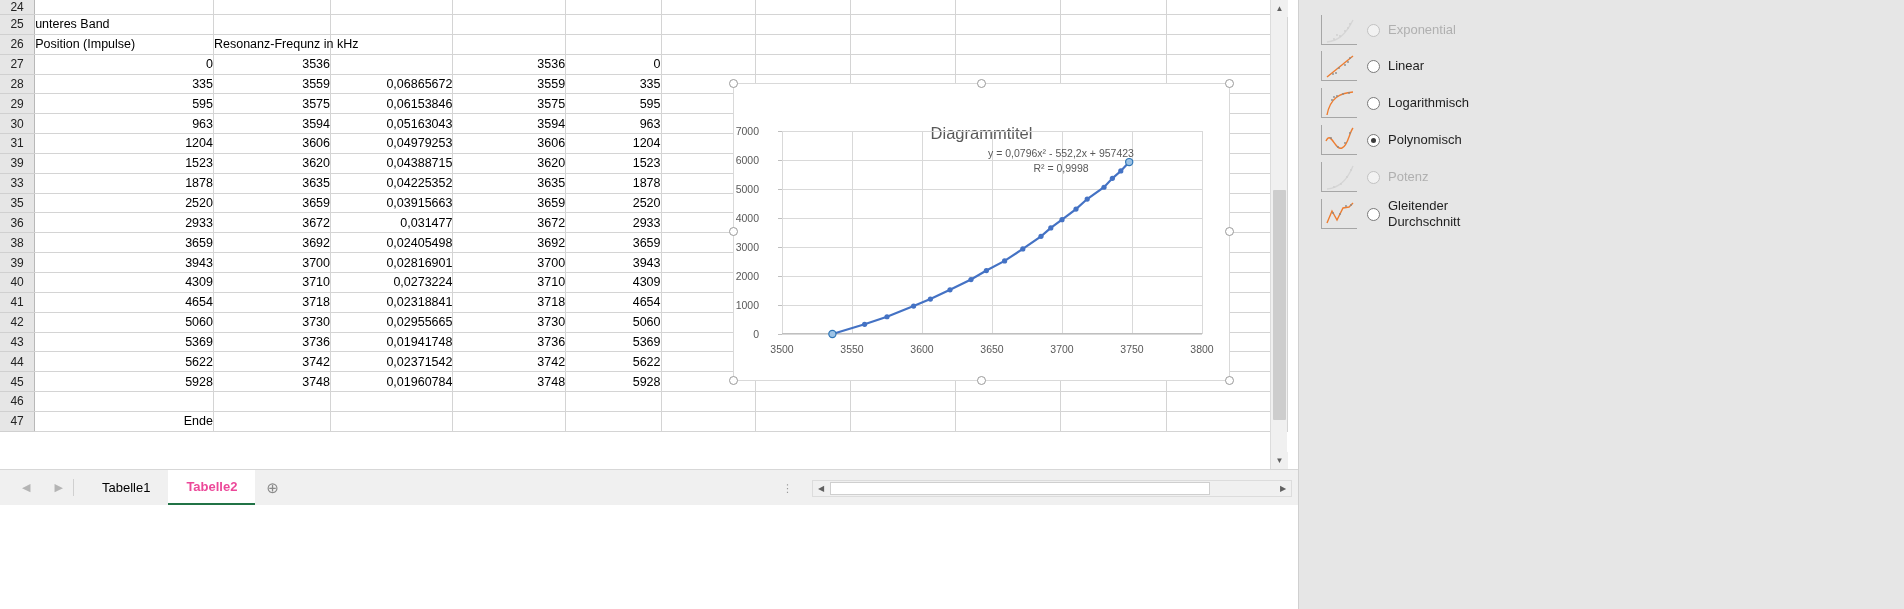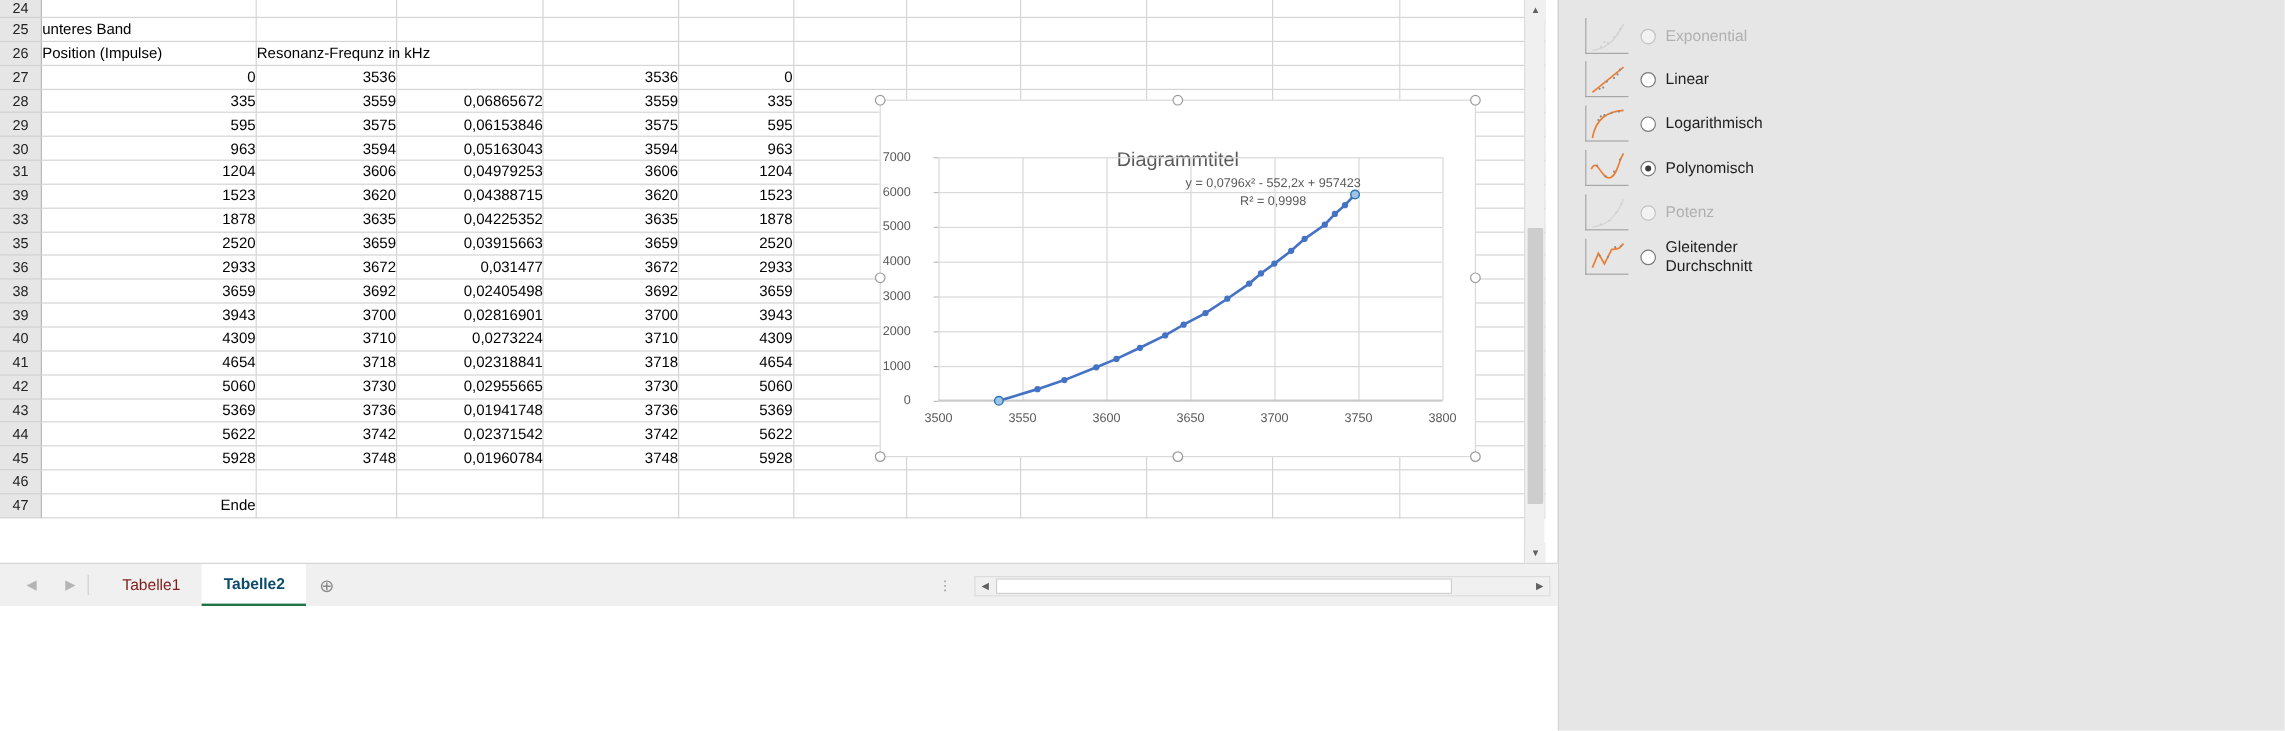--- a/index.html
+++ b/index.html
@@ -150,24 +150,24 @@
   .tabstrip {
     position: absolute; left: 0; top: 0; width: 1298px; height: 36px;
     background: #f0f0f0; border-top: 1px solid #d7d7d7;
     display: flex; align-items: stretch;
   }
   .navbtns { display: flex; align-items: center; padding: 0 6px 0 22px; gap: 24px; }
   .navbtn { color: #b4b4b4; font-size: 11px; }
   .tabdiv { width: 1px; background: #d0d0d0; margin: 9px 10px 9px 4px; }
   .tab {
     display: flex; align-items: center; padding: 0 18px;
-    font-size: 13px; color: #7f1d1d; background: transparent;
+    font-size: 13px; color: #000000; background: transparent;
   }
   .tab.active {
-    background: #ffffff; color: #0c4a6e; font-weight: bold;
+    background: #ffffff; color: #ec4899; font-weight: bold;
     border-bottom: 2.5px solid #217346;
   }
   .addsheet {
     display: flex; align-items: center; justify-content: center;
     width: 34px; color: #8a8a8a; font-size: 15px;
   }
   .sb-right {
     position: absolute; right: 0; top: 0; height: 36px;
     display: flex; align-items: center; gap: 8px; padding-right: 6px;
   }

